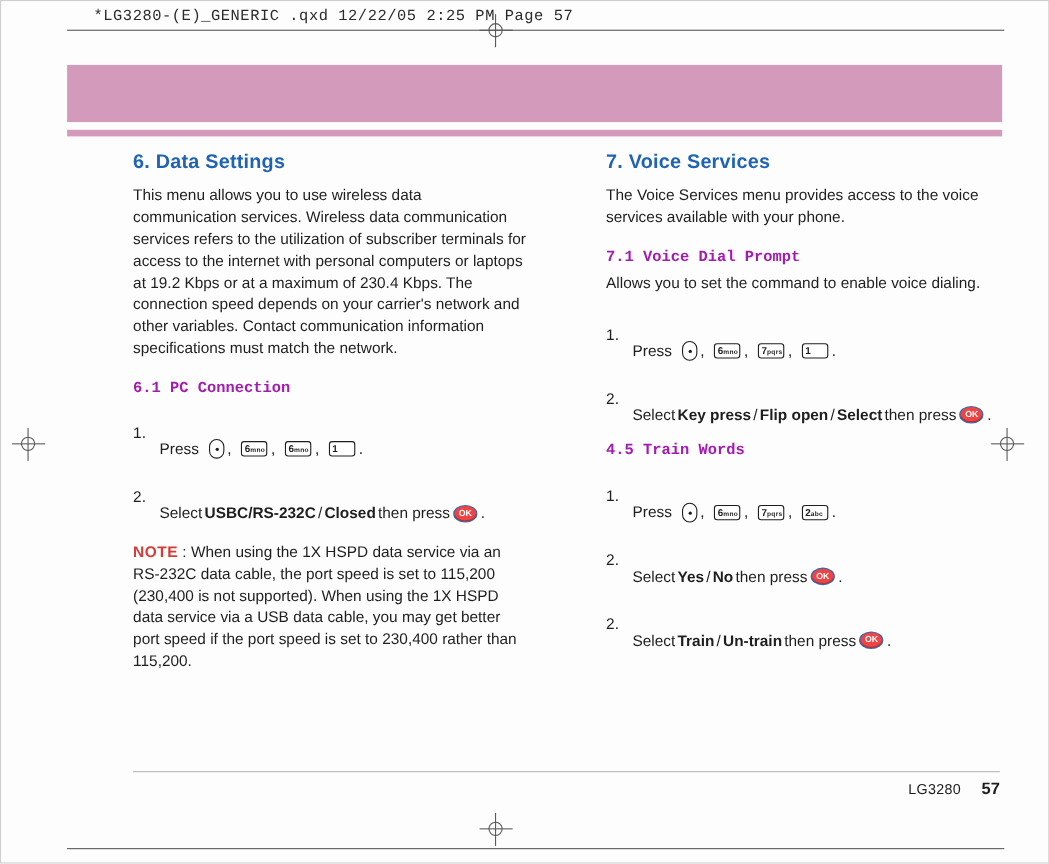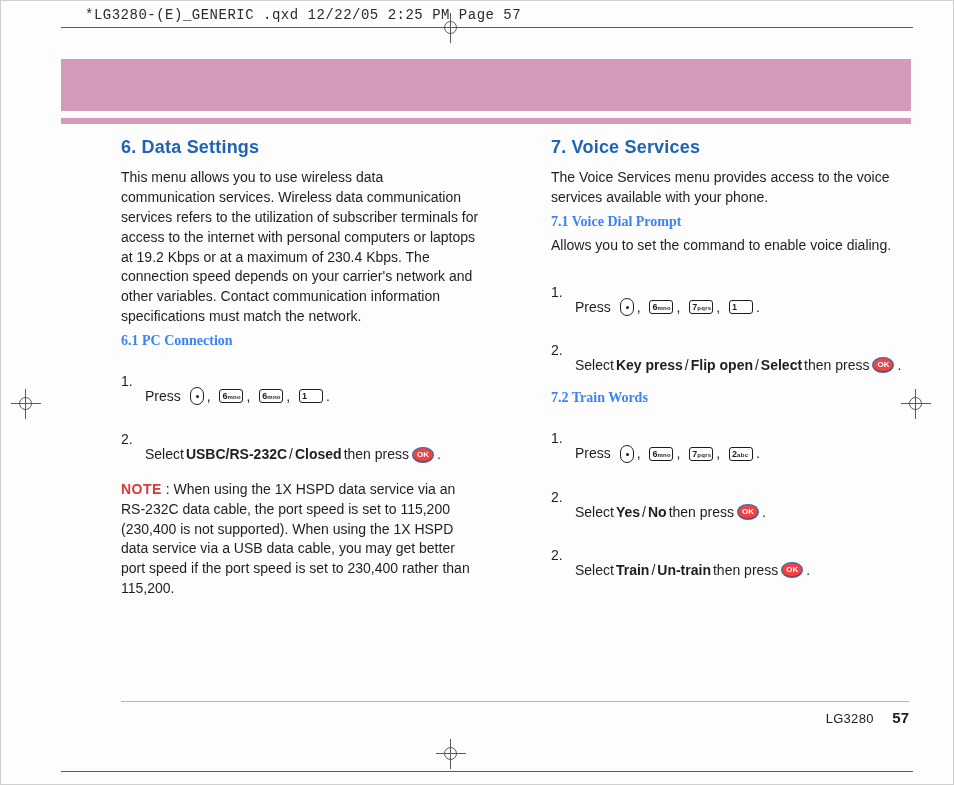--- a/index.html
+++ b/index.html
@@ -88,27 +88,27 @@
     font-family: Arial, sans-serif;
     letter-spacing: 0.2px;
     margin-bottom: 10px;
     font-stretch: condensed;
   }
   .body, .step, .note {
     font-size: 14px;
     line-height: 1.42;
     color: #1e1e1e;
   }
-  .body { margin-bottom: 6px; }
+  .body { margin-bottom: 18px; }
   .sub-head {
-    color: #3b82f6;
+    color: #a21caf;
     font-size: 14px;
     font-weight: 700;
     margin-bottom: 6px;
-    font-family: Liberation Serif, serif;
+    font-family: Liberation Mono, monospace;
   }
   .intro { font-size: 14px; line-height:1.42; margin-bottom: 10px; }
   ol.steps { list-style: none; margin-bottom: 14px; }
   ol.steps li {
     display: flex;
     font-size: 14px;
     line-height: 1.6;
     margin-bottom: 6px;
     align-items: center;
     flex-wrap: wrap;
@@ -277,21 +277,21 @@
             <span class="b">Flip open</span>
             <span> / </span>
             <span class="b">Select</span>
             <span> then press </span>
             <span class="ok">OK</span>
             <span> .</span>
           </span>
         </li>
       </ol>
 
-      <div class="sub-head">7.2 Train Words</div>
+      <div class="sub-head">4.5 Train Words</div>
 
       <ol class="steps">
         <li>
           <span class="num">1.</span>
           <span class="txt">
             <span>Press</span>&nbsp;
             <span class="key nav"></span>
             <span> ,</span>&nbsp;
             <span class="key num"><span class="d">6</span><span class="l">mno</span></span>
             <span> ,</span>&nbsp;

